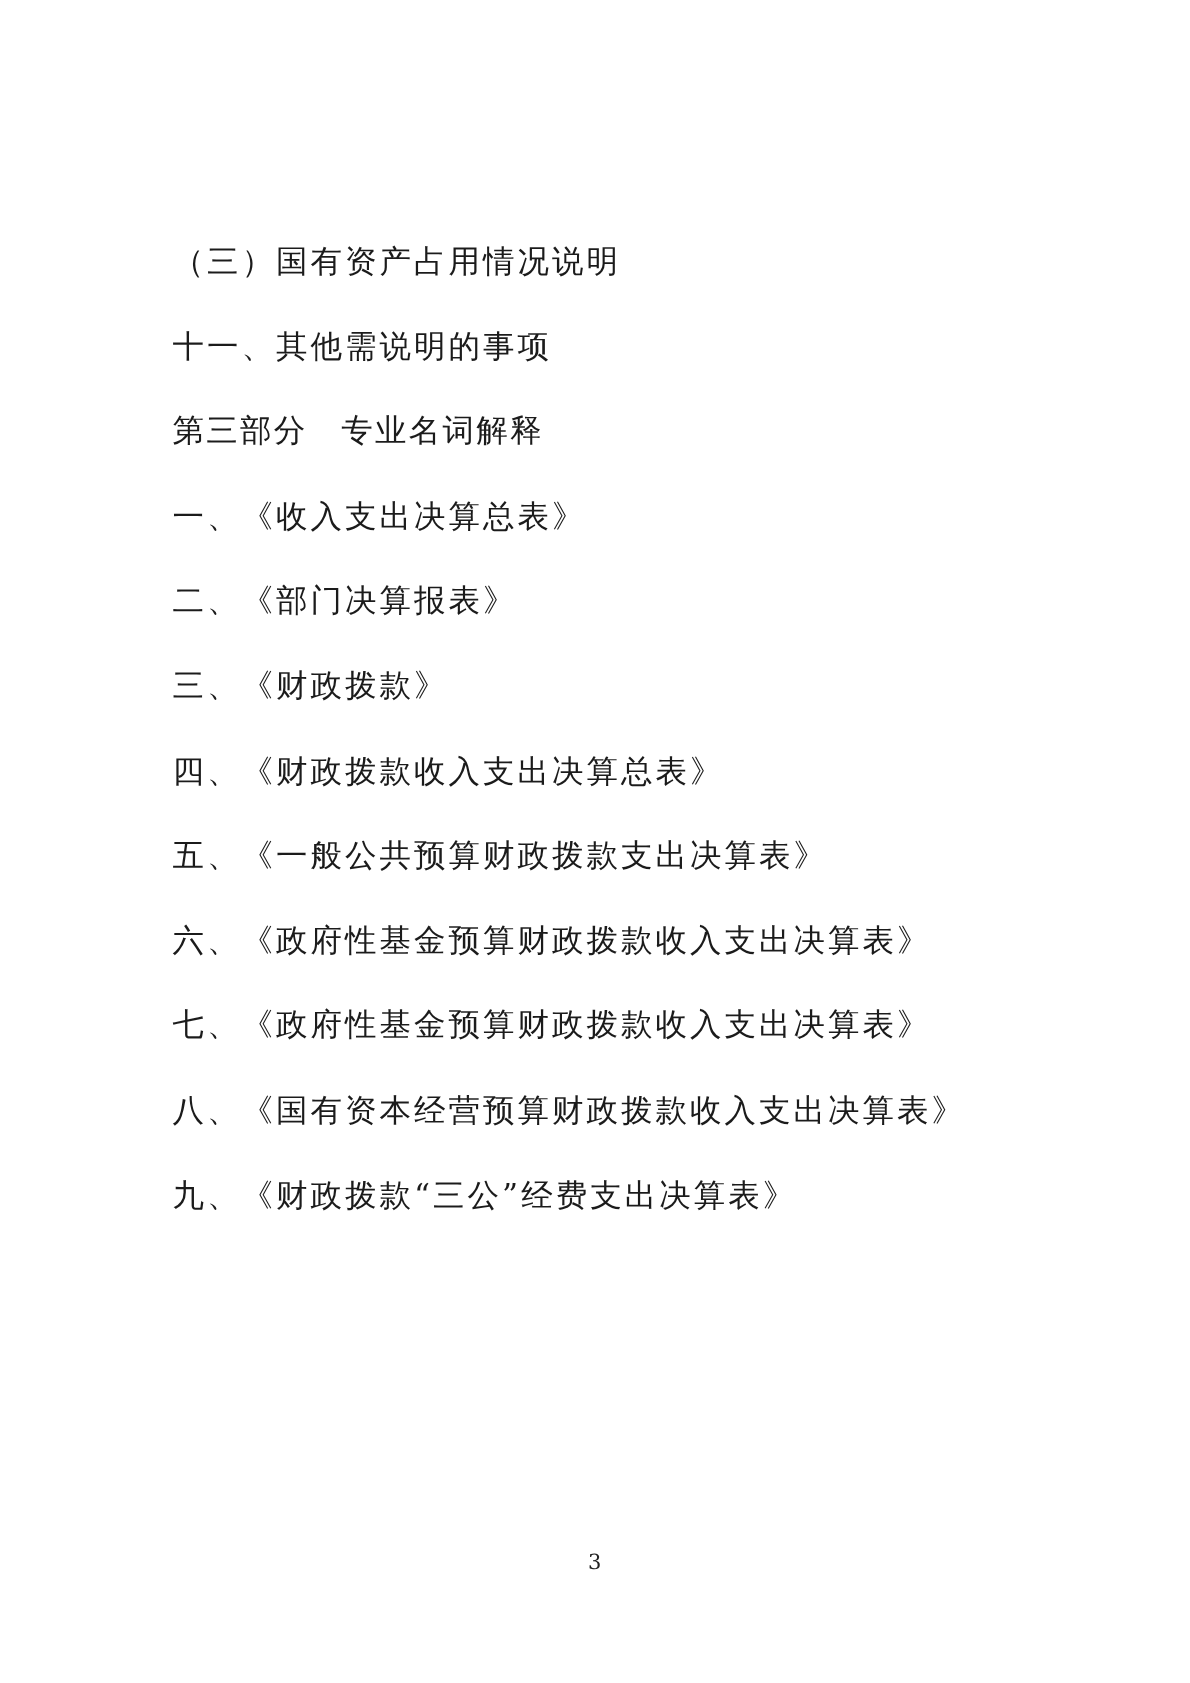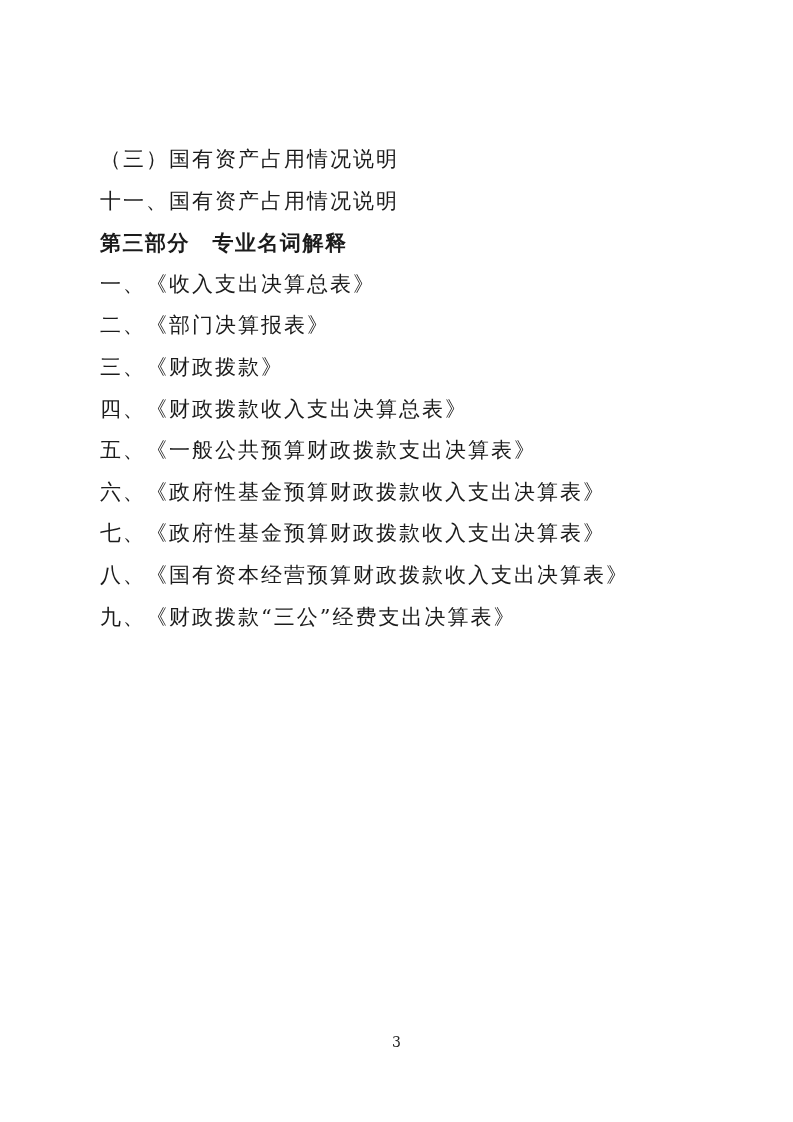--- a/index.html
+++ b/index.html
@@ -17,50 +17,50 @@
     color: #1b1b1b;
     overflow: hidden;
   }
   .content {
     position: absolute;
     left: 100px;
     top: 139px;
     right: 70px;
   }
   .line {
-    margin: 0;
+    margin: 15px;
     padding: 0;
     font-size: 21px;
     line-height: 41.6px;
     letter-spacing: 2px;
     font-weight: normal;
     white-space: pre-wrap;
   }
   .line.heading {
-    font-weight: bold;
+    font-weight: normal;
     letter-spacing: 1.5px;
   }
   .page-number {
     position: absolute;
     top: 1033px;
     left: 0;
     width: 100%;
     text-align: center;
     font-size: 14px;
     line-height: 18px;
     color: #222222;
   }
 </style>
 </head>
 <body>
 
 <div class="page">
   <div class="content">
     <p class="line">（三）国有资产占用情况说明</p>
-    <p class="line">十一、国有资产占用情况说明</p>
+    <p class="line">十一、其他需说明的事项</p>
     <p class="line heading">第三部分　专业名词解释</p>
     <p class="line">一、《收入支出决算总表》</p>
     <p class="line">二、《部门决算报表》</p>
     <p class="line">三、《财政拨款》</p>
     <p class="line">四、《财政拨款收入支出决算总表》</p>
     <p class="line">五、《一般公共预算财政拨款支出决算表》</p>
     <p class="line">六、《政府性基金预算财政拨款收入支出决算表》</p>
     <p class="line">七、《政府性基金预算财政拨款收入支出决算表》</p>
     <p class="line">八、《国有资本经营预算财政拨款收入支出决算表》</p>
     <p class="line">九、《财政拨款“三公”经费支出决算表》</p>

